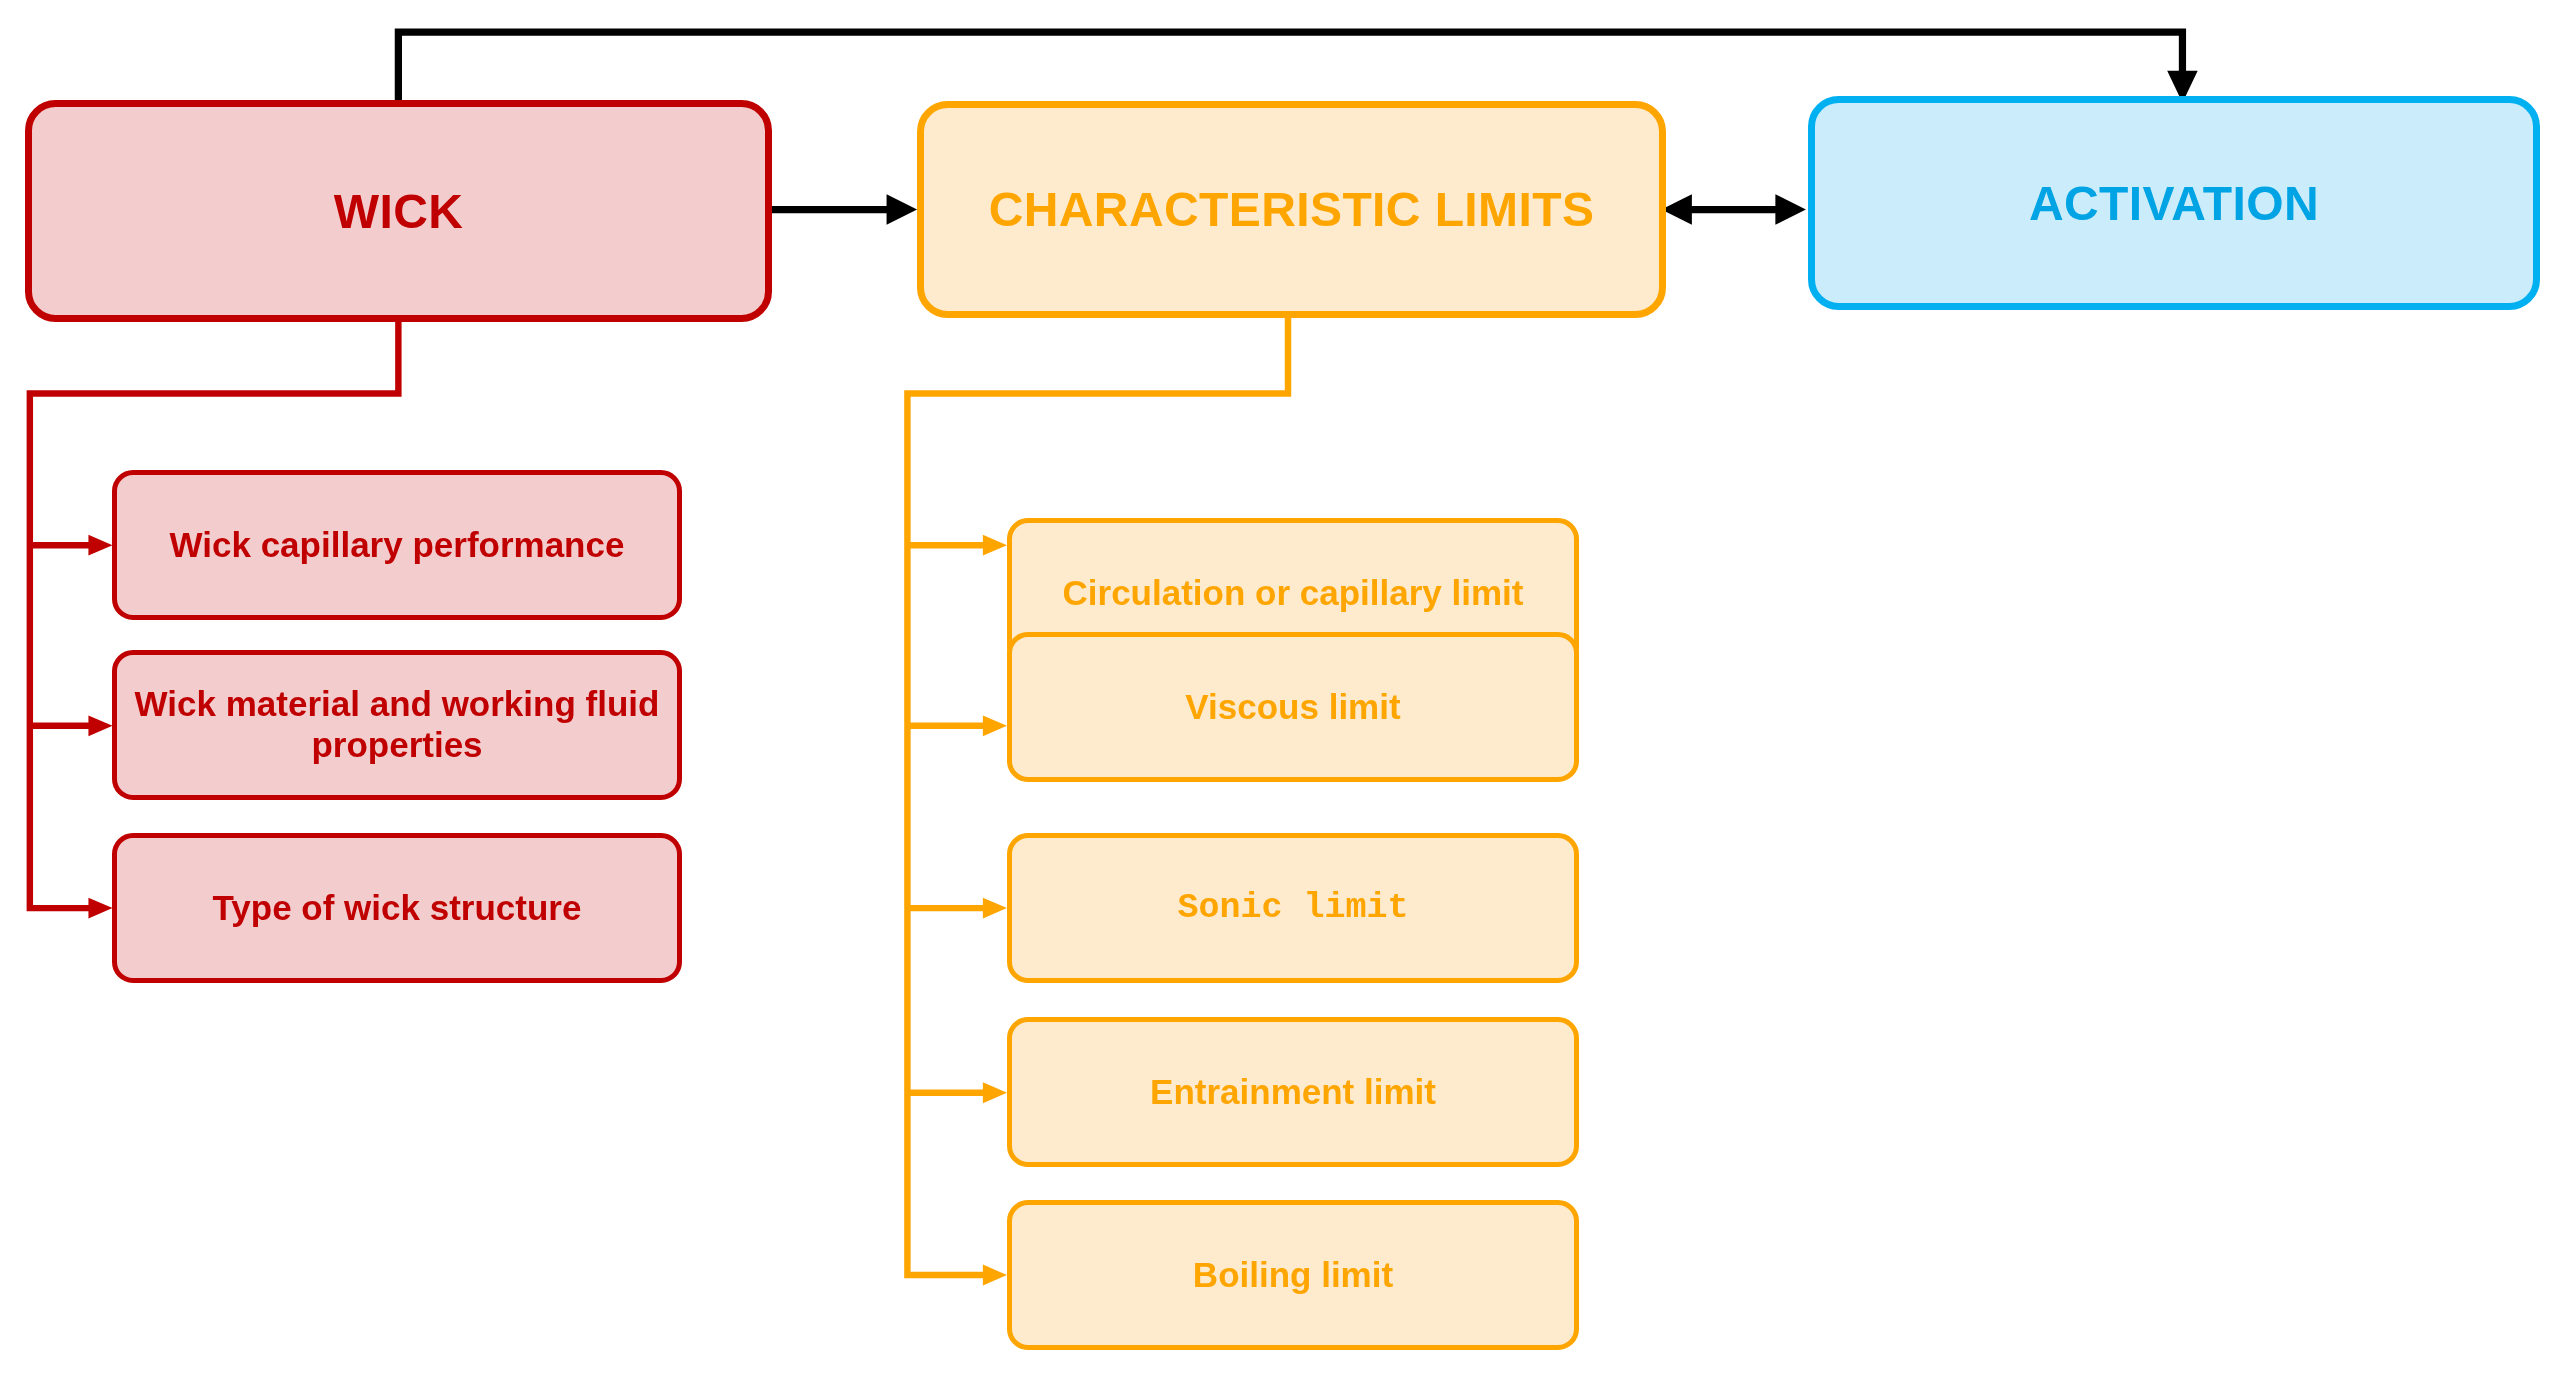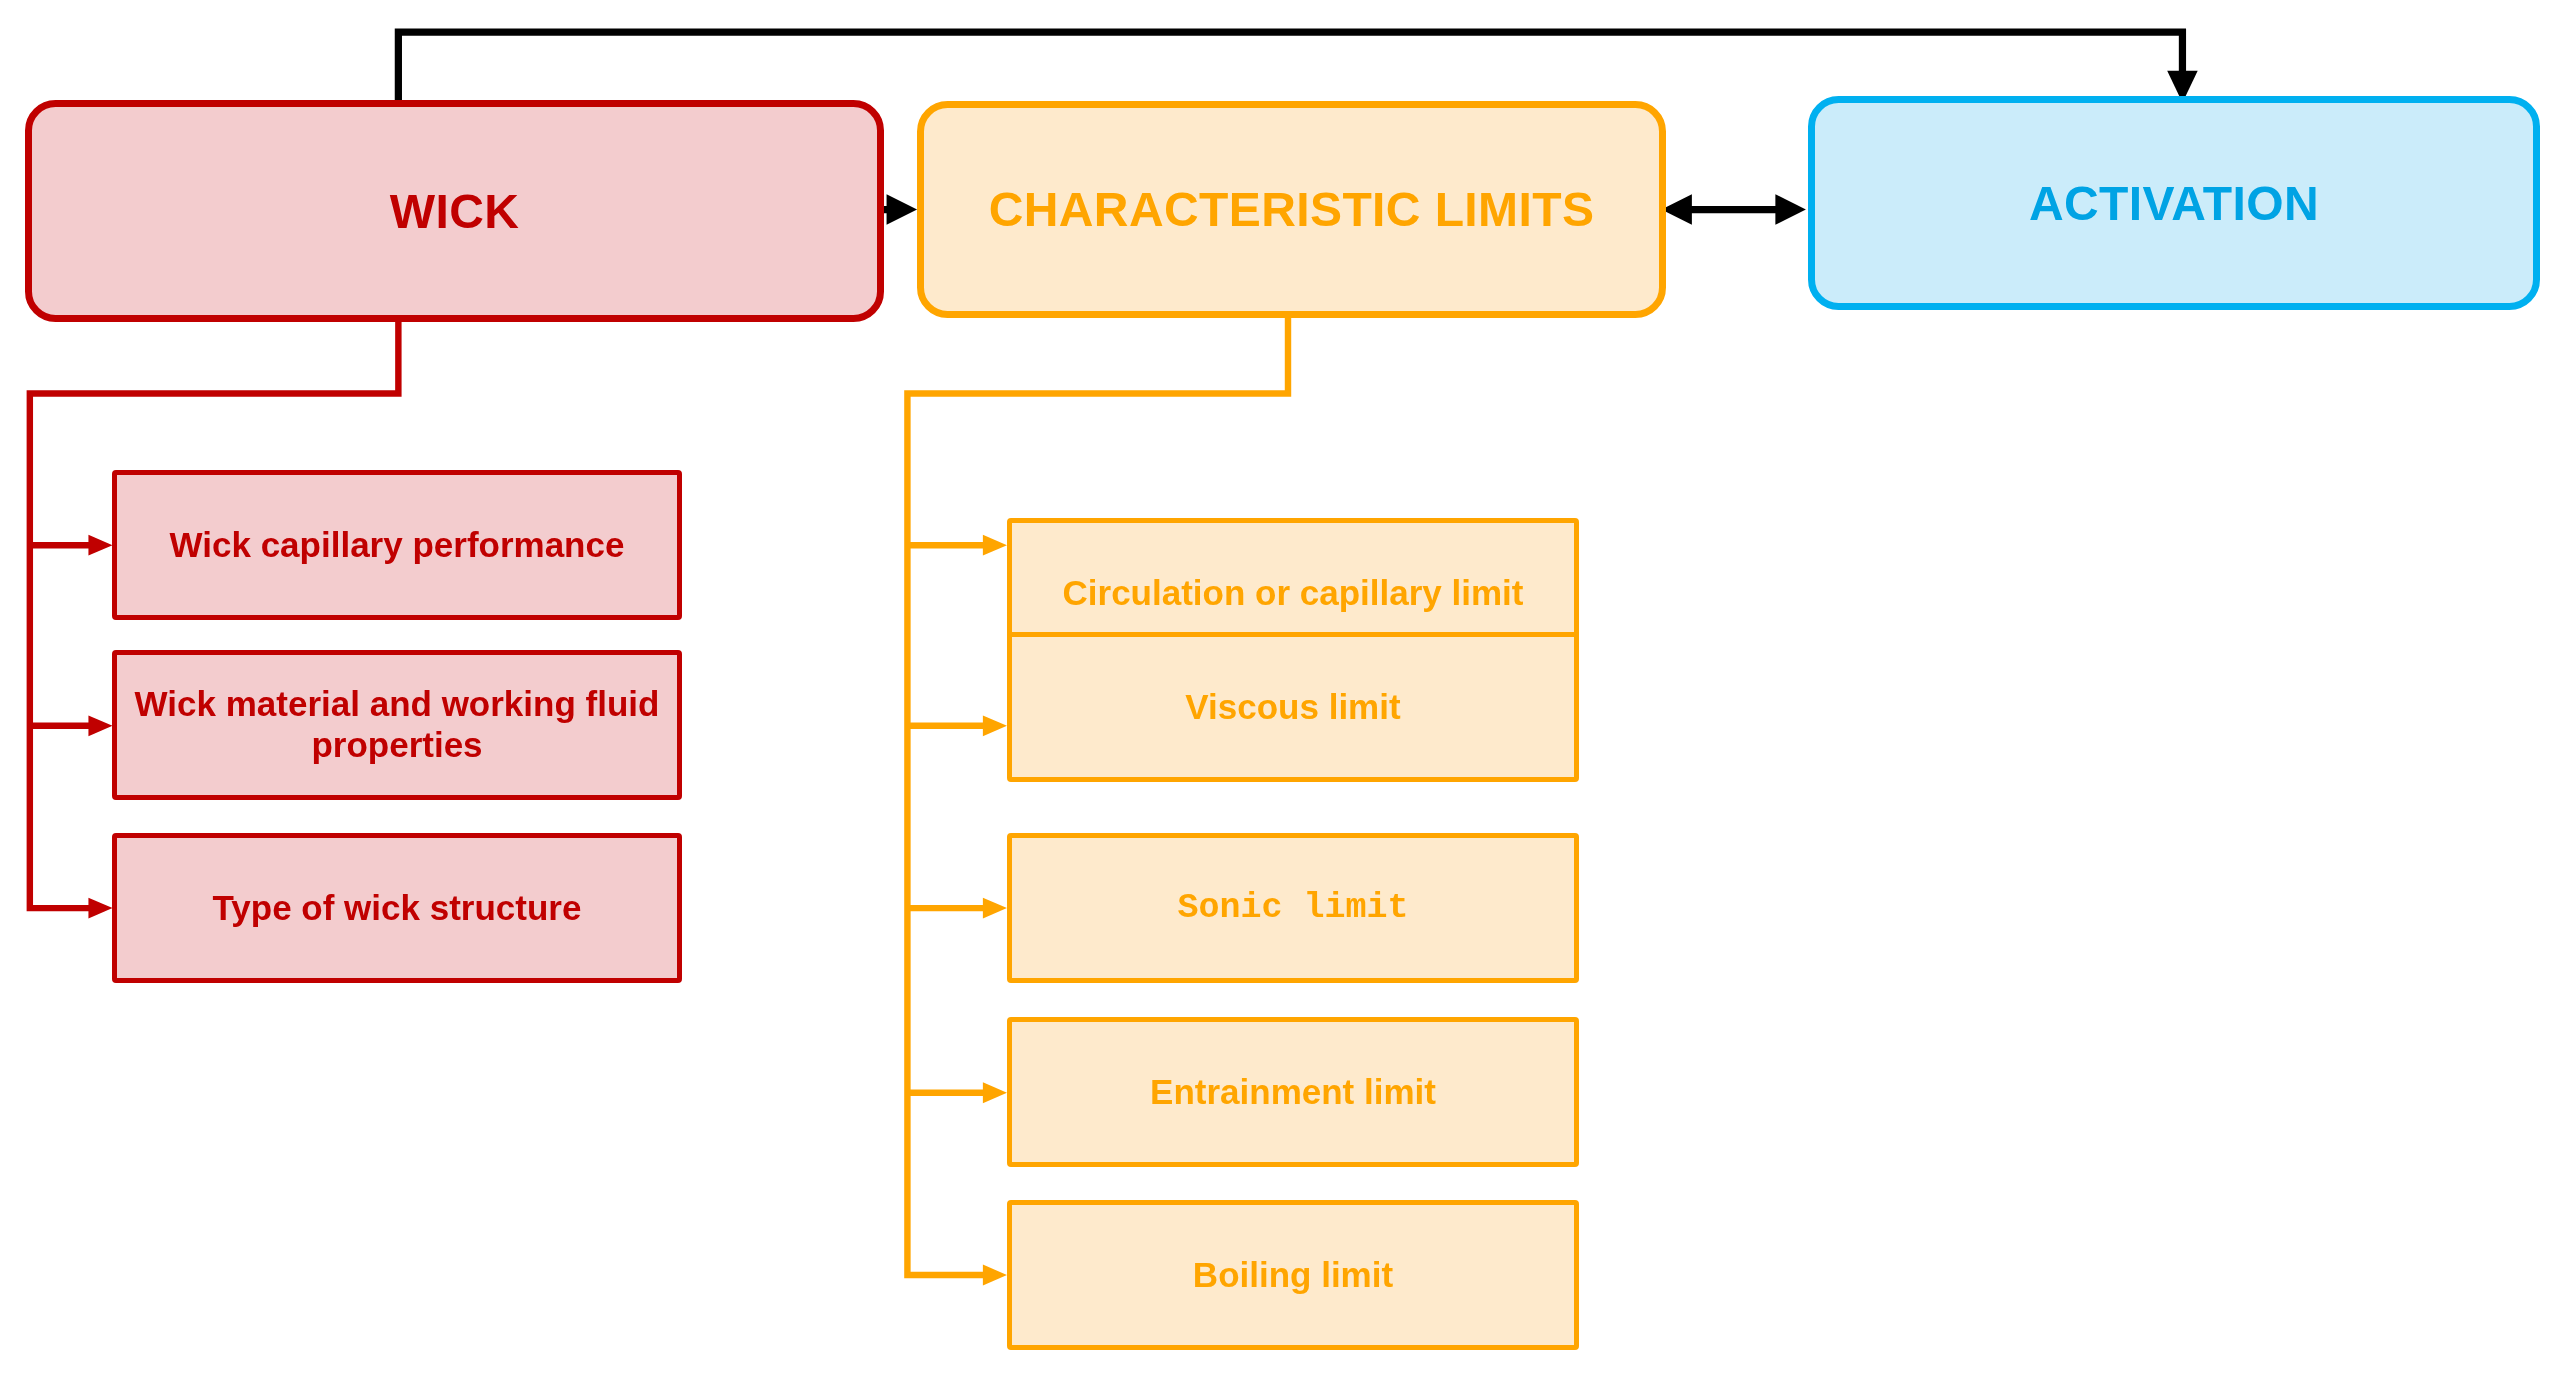--- a/index.html
+++ b/index.html
@@ -42,41 +42,41 @@
     border-style: solid;
   }
   .main {
     border-width: 7.2px;
     border-radius: 30.5px;
     font-size: 48px;
     letter-spacing: 0.4px;
   }
   .sub {
     border-width: 5.6px;
-    border-radius: 4px;
+    border-radius: 21px;
     font-size: 35px;
     line-height: 1.16;
   }
   .red-node {
     border-color: var(--red-border, #C00000);
     background: var(--red-fill, #F3CCCE);
     color: var(--red-text, #C00000);
   }
   .orange-node {
     border-color: var(--orange-border, #FFA500);
     background: var(--orange-fill, #FEEACC);
     color: var(--orange-text, #FFA500);
   }
   .blue-node {
     border-color: var(--blue-border, #00B0F0);
     background: var(--blue-fill, #CBECFA);
     color: var(--blue-text, #00A3E4);
   }
 
-  #node-wick        { left: 25px;   top: 100px; width: 859px; height: 222px; }
+  #node-wick        { left: 25px;   top: 100px; width: 747px; height: 222px; }
   #node-limits      { left: 917px; top: 101px; width: 749px; height: 217px; }
   #node-activation  { left: 1808px; top: 96px; width: 732px; height: 214px; }
 
   .red-sub    { left: 112px;  width: 570px; height: 150px; }
   #red-sub-1  { top: 470px; }
   #red-sub-2  { top: 650px; }
   #red-sub-3  { top: 833px; }
 
   .orange-sub   { left: 1007px; width: 572px; height: 150px; }
   #orange-sub-1 { top: 470px; margin-top: 48px; }

